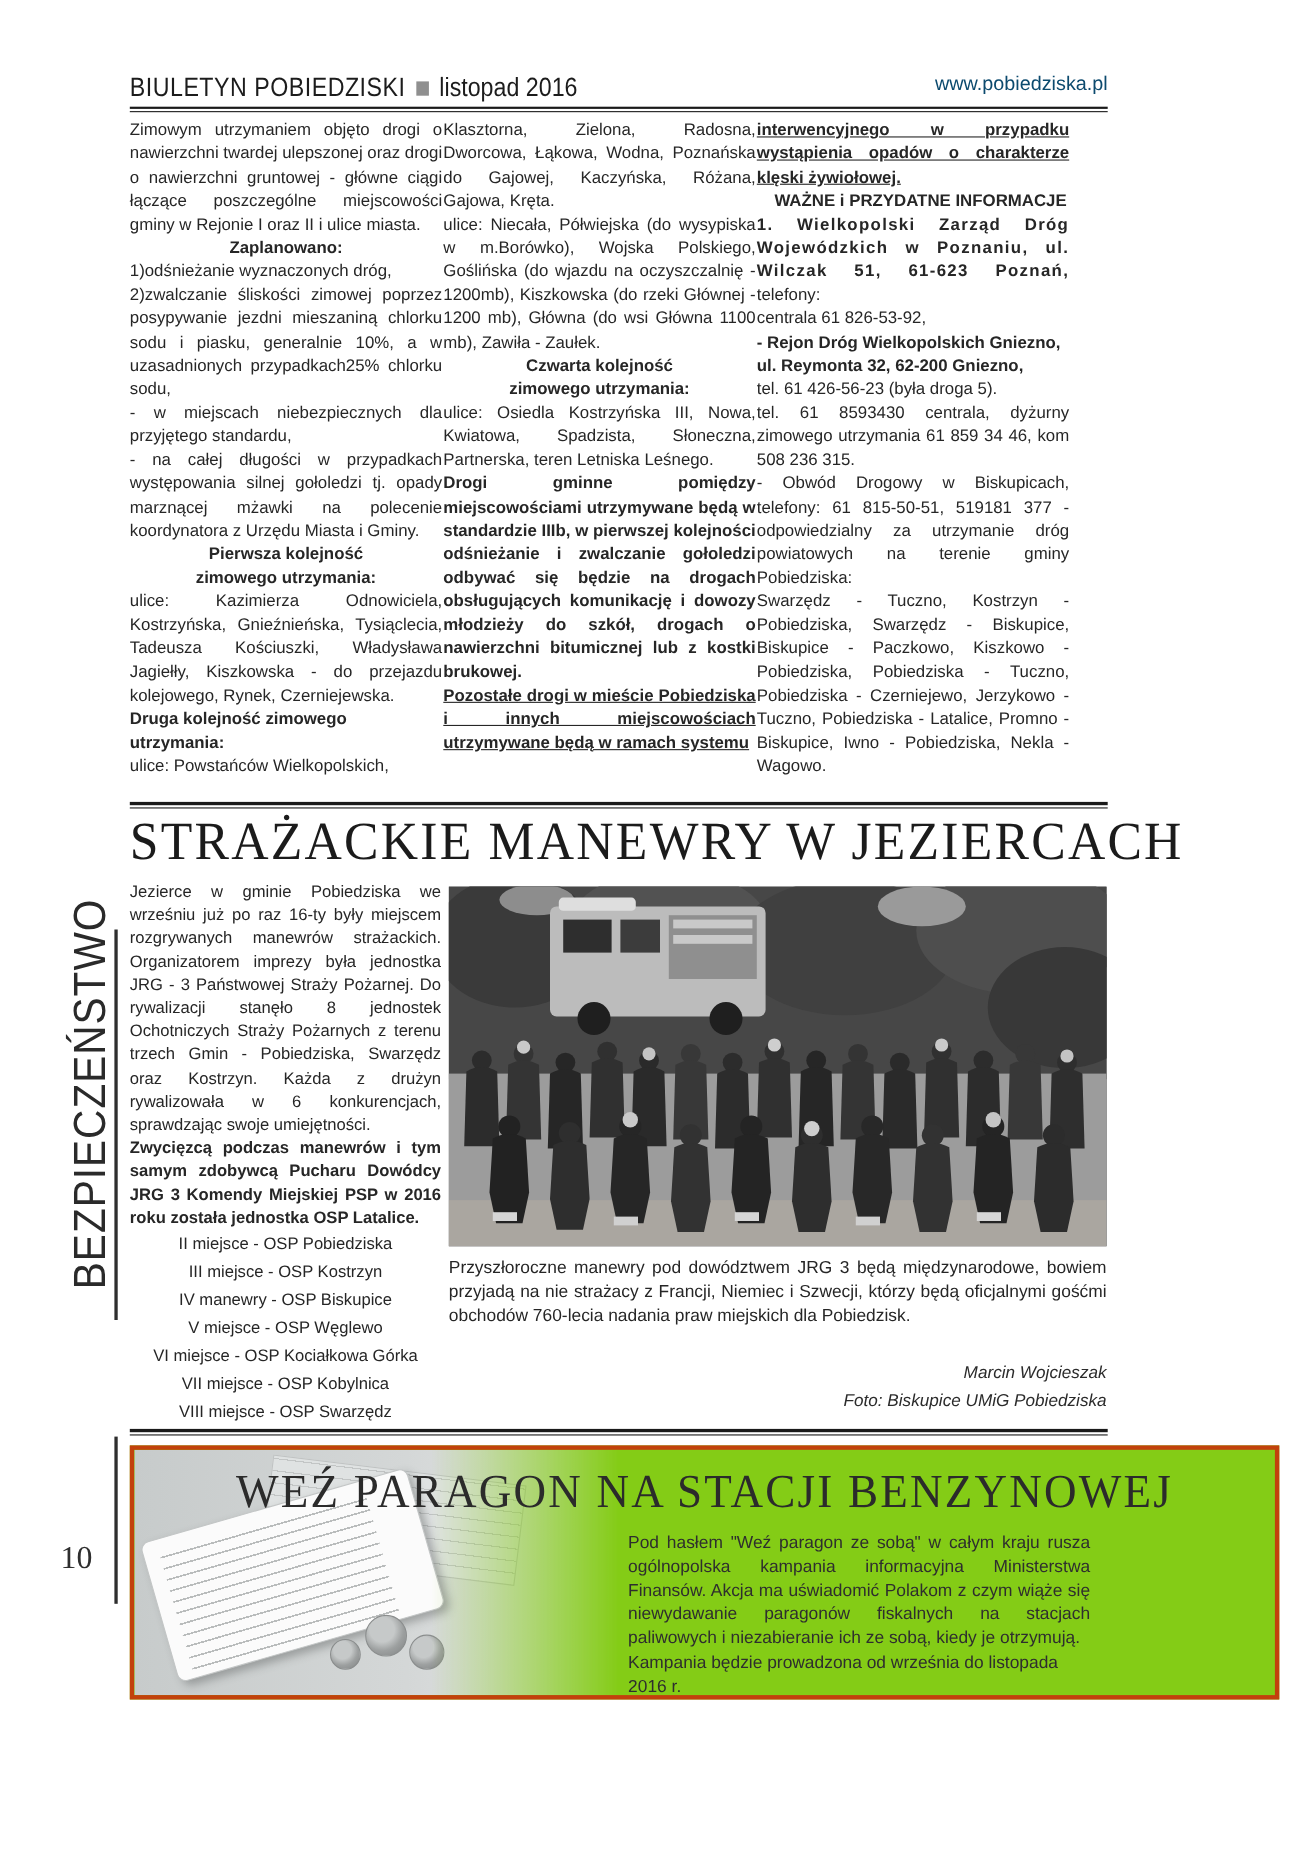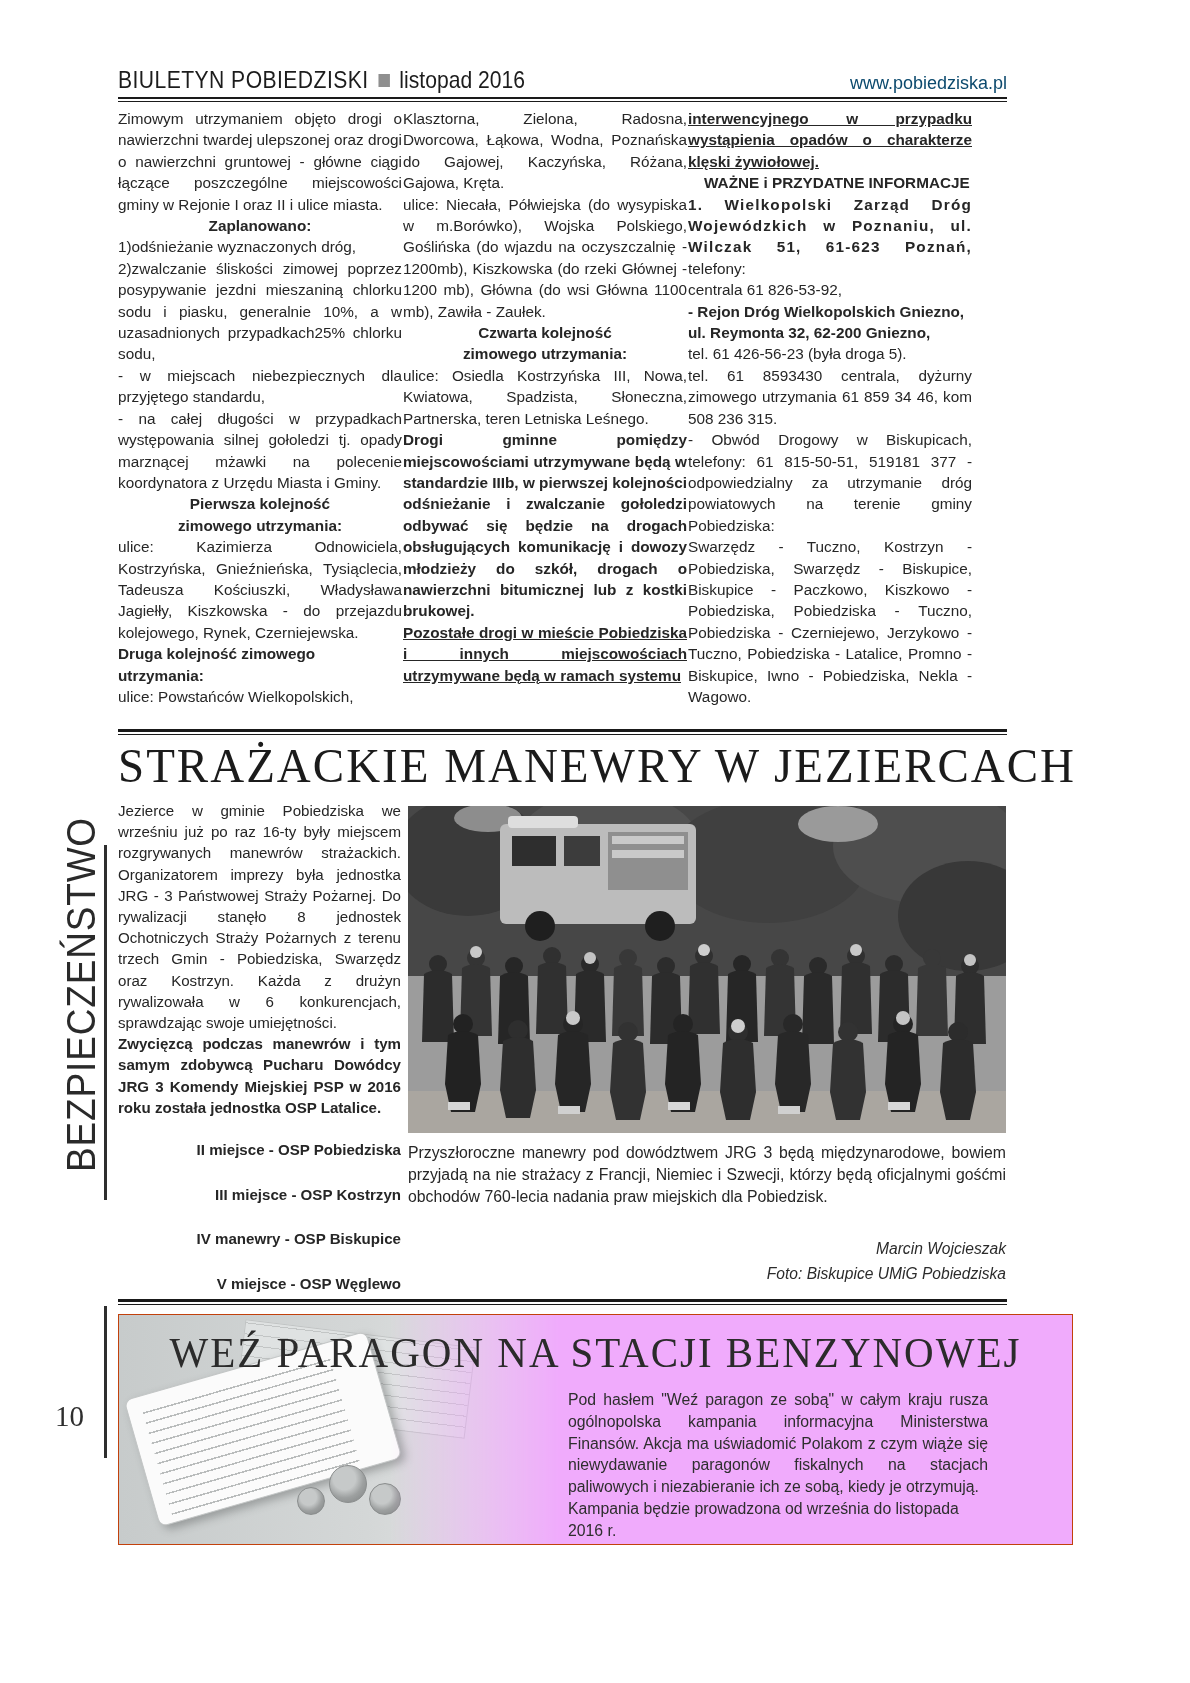--- a/index.html
+++ b/index.html
@@ -1,20 +1,20 @@
 <!DOCTYPE html>
 <html lang="pl"><head>
 <meta charset="utf-8">
 <style>
   html,body{margin:0;padding:0;background:#fff;}
   .page{position:relative;width:1190px;height:1683px;background:#fff;overflow:hidden;
         font-family:"Liberation Sans",sans-serif;color:#262626;}
 
   
-  .hdr{position:absolute;left:118px;top:66px;width:889px;display:flex;align-items:flex-end;}
+  .hdr{position:absolute;left:118px;top:66px;width:889px;display:flex;align-items:flex-start;}
   .hdr-left{display:flex;align-items:center;transform:scaleX(0.88);transform-origin:left center;}
   .hdr-title{font-size:24px;letter-spacing:.5px;color:#1c1c1c;white-space:nowrap;}
   .hdr-bullet{width:13px;height:13px;background:#8f8f8f;margin:0 11px;flex:none;}
   .hdr-issue{font-size:24px;color:#1c1c1c;white-space:nowrap;}
   .hdr-site{margin-left:auto;font-size:18px;color:#0c4a6e;}
   .rule{position:absolute;left:118px;width:889px;height:2px;background:#fff;
         border-top:3px solid #1a1a1a;border-bottom:1px solid #1a1a1a;}
   .rule.thin{border-top-width:2px;}
 
   
@@ -32,33 +32,33 @@
   
   .headline{position:absolute;left:118px;top:738px;width:889px;text-align:center;
             font-family:"Liberation Serif",serif;font-size:47px;letter-spacing:2px;
             color:#1b1b1b;white-space:nowrap;transform:scaleY(1.04);}
   .side-label{position:absolute;left:58px;top:1172px;font-size:41px;letter-spacing:1px;
               color:#2a2a2a;white-space:nowrap;transform:rotate(-90deg) scaleX(0.9);
               transform-origin:0 0;}
   .side-rule{position:absolute;left:104px;top:845px;width:3px;height:355px;background:#2e2e2e;}
   .fire-col{position:absolute;left:118px;top:800px;width:283px;font-size:15.1px;line-height:21.2px;}
   .fire-col p{margin:0;text-align:justify;}
-  .fire-col p.res{text-align:right;font-weight:bold;line-height:25.5px;margin-top:19px;}
+  .fire-col p.res{text-align:center;font-weight:normal;line-height:25.5px;}
 
   .photo{position:absolute;left:408px;top:806px;width:598px;height:327px;background:#6e6e6e;}
   .photo svg{display:block;}
 
   .caption{position:absolute;left:408px;top:1142px;width:598px;font-size:15.8px;
            line-height:21.8px;text-align:justify;}
   .credits{position:absolute;left:408px;top:1236px;width:598px;text-align:right;
            font-style:italic;font-size:15.6px;line-height:25px;color:#2b2b2b;}
 
   
-  .box{position:absolute;left:118px;top:1314px;width:955px;height:231px;
-       background:#f0abfc;border:1px solid #c2410c;box-sizing:border-box;overflow:hidden;}
+  .box{position:absolute;left:118px;top:1314px;width:1045px;height:231px;
+       background:#84cc16;border:4px solid #c2410c;box-sizing:border-box;overflow:hidden;}
   .box-photo{position:absolute;left:0;top:0;bottom:0;width:450px;
              background:linear-gradient(90deg,#c7cbcb 0%,#d4d7d7 55%,#e7e9e9 100%);
              -webkit-mask-image:linear-gradient(90deg,#000 60%,transparent 98%);
              mask-image:linear-gradient(90deg,#000 60%,transparent 98%);}
   .receipt{position:absolute;left:18px;top:48px;width:250px;height:130px;background:#fbfbfb;
            border:1px solid #c3c6c6;border-radius:8px;transform:rotate(-16deg);
            box-shadow:4px 5px 8px rgba(60,64,64,.35);
            background-image:repeating-linear-gradient(0deg,transparent 0 9px,#b9bcbc 9px 10.5px);
            background-size:78% 100%;background-position:14px 12px;background-repeat:no-repeat;}
   .receipt2{position:absolute;left:120px;top:18px;width:230px;height:90px;background:#dfe2e2;

